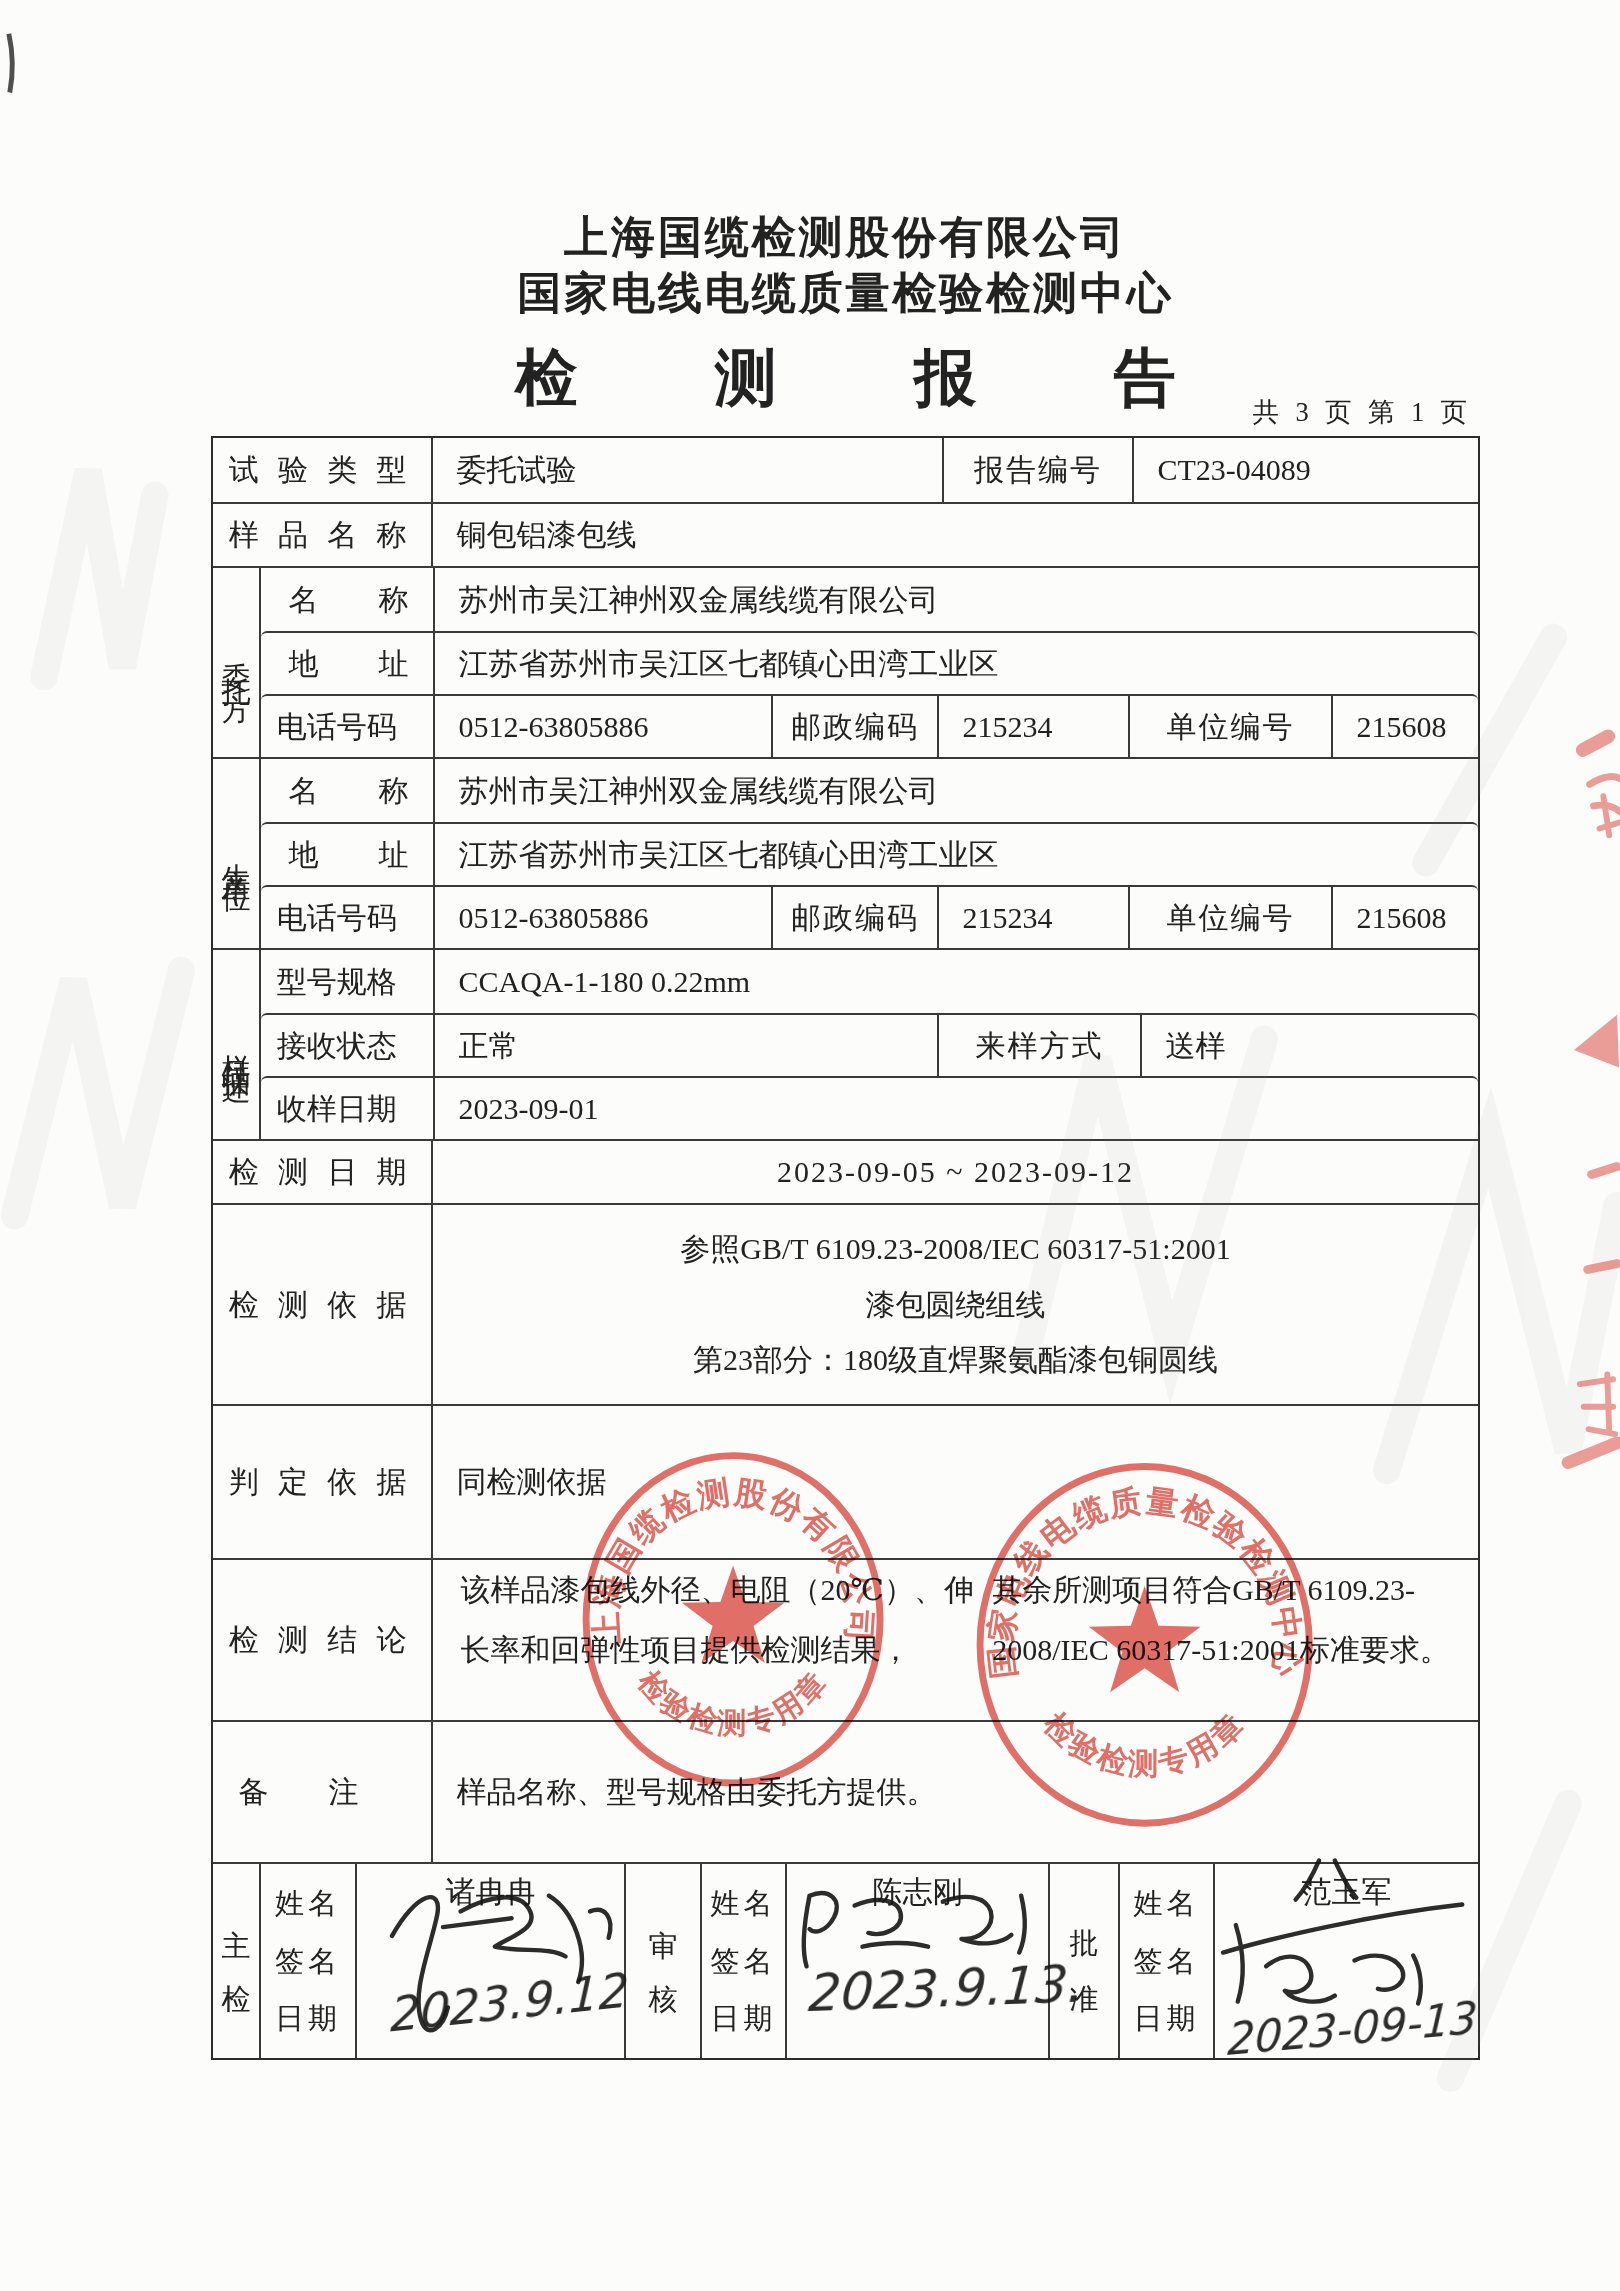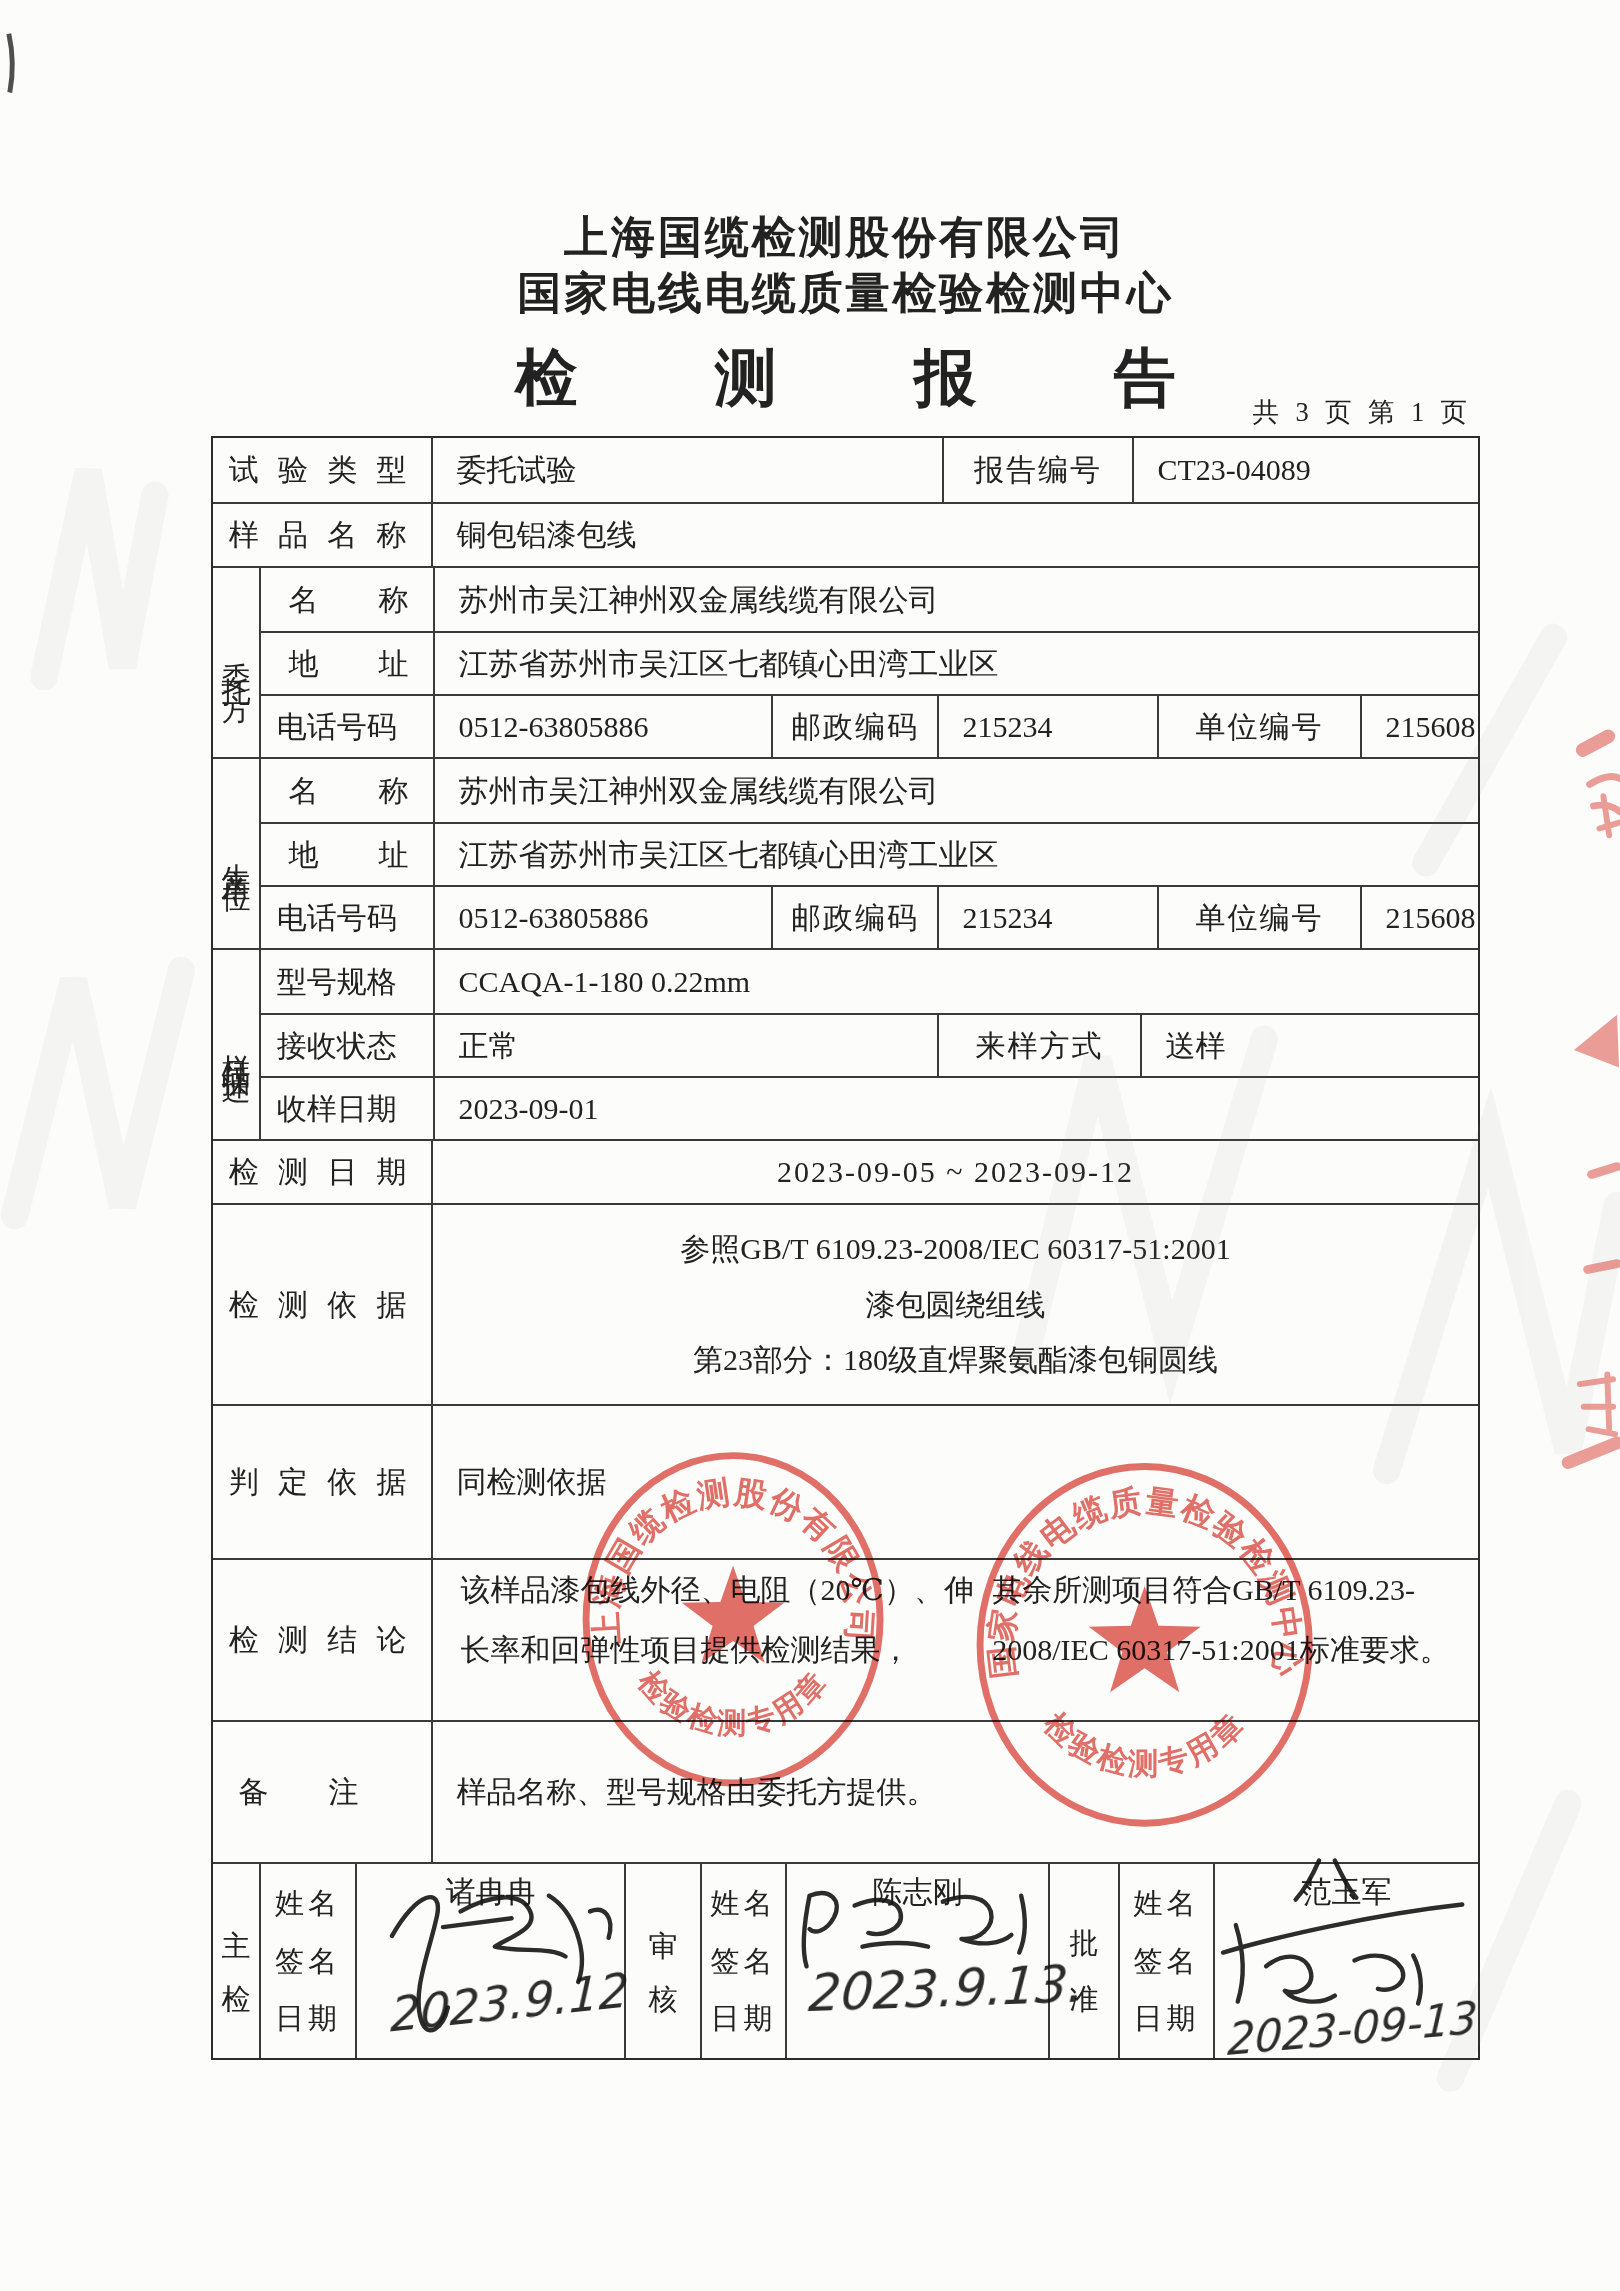--- a/index.html
+++ b/index.html
@@ -29,33 +29,33 @@
   .tbl > *:first-child{border-top:none;}
   .r{display:flex;}
   .c{display:flex;align-items:center;box-sizing:border-box;
      border-left:2px solid var(--line);font-size:30px;line-height:1.2;
      overflow:visible;white-space:nowrap;}
   .r > .c:first-child{border-left:none;}
   .tsection{display:flex;}
   .gcell{width:46px;flex:none;display:flex;align-items:center;justify-content:center;
          box-sizing:border-box;font-size:29px;}
   .sect{flex:1;display:flex;flex-direction:column;border-left:2px solid var(--line);box-sizing:border-box;}
-  .sect .r{border-top:2px solid var(--line);box-sizing:border-box;}
+  .sect .r{border-top:2px solid var(--line);box-sizing:border-box;border-radius:6px;}
   .sect .r:first-child{border-top:none;}
   .sect .r > .c:first-child{border-left:none;}
   .h65{height:64px;} .h195{height:191px;} .h205{height:201px;}
   .h125{height:154px;} .h165{height:162px;} .h145{height:142px;} .h200{height:196px;}
   .sect .h64{height:63px;}
   .lab{padding-left:15.7px;letter-spacing:5.9px;flex:none;}
   .lab2{padding-left:27.4px;flex:none;}
   .cen{justify-content:center;padding-left:0;letter-spacing:2px;}
   .val{padding-left:23.5px;}
   .flex1{flex:1;}
   .w222{width:218px;} .w175{width:172px;} .w521{width:511px;} .w194{width:190px;}
-  .w345{width:338px;} .w169{width:166px;} .w195{width:220px;} .w176{width:203px;}
+  .w345{width:338px;} .w169{width:166px;} .w195{width:191px;} .w176{width:203px;}
   .w514{width:504px;}
   .vtxt{writing-mode:vertical-rl;text-orientation:upright;margin:auto;line-height:1;}
   .ls16{letter-spacing:15.7px;} .ls7{letter-spacing:6.9px;} .ls56{letter-spacing:55px;}
   .colmid{flex-direction:column;justify-content:center;align-items:center;white-space:normal;}
   .colmid div{text-align:center;line-height:1.85;}
   .colleft{flex-direction:row;justify-content:center;align-items:flex-start;padding-left:27.4px;white-space:normal;}
   .colleft div{text-align:left;line-height:2.0;}
   
   .flabels{display:flex;flex-direction:column;justify-content:space-evenly;align-items:center;
            font-size:29px;letter-spacing:3.9px;}

